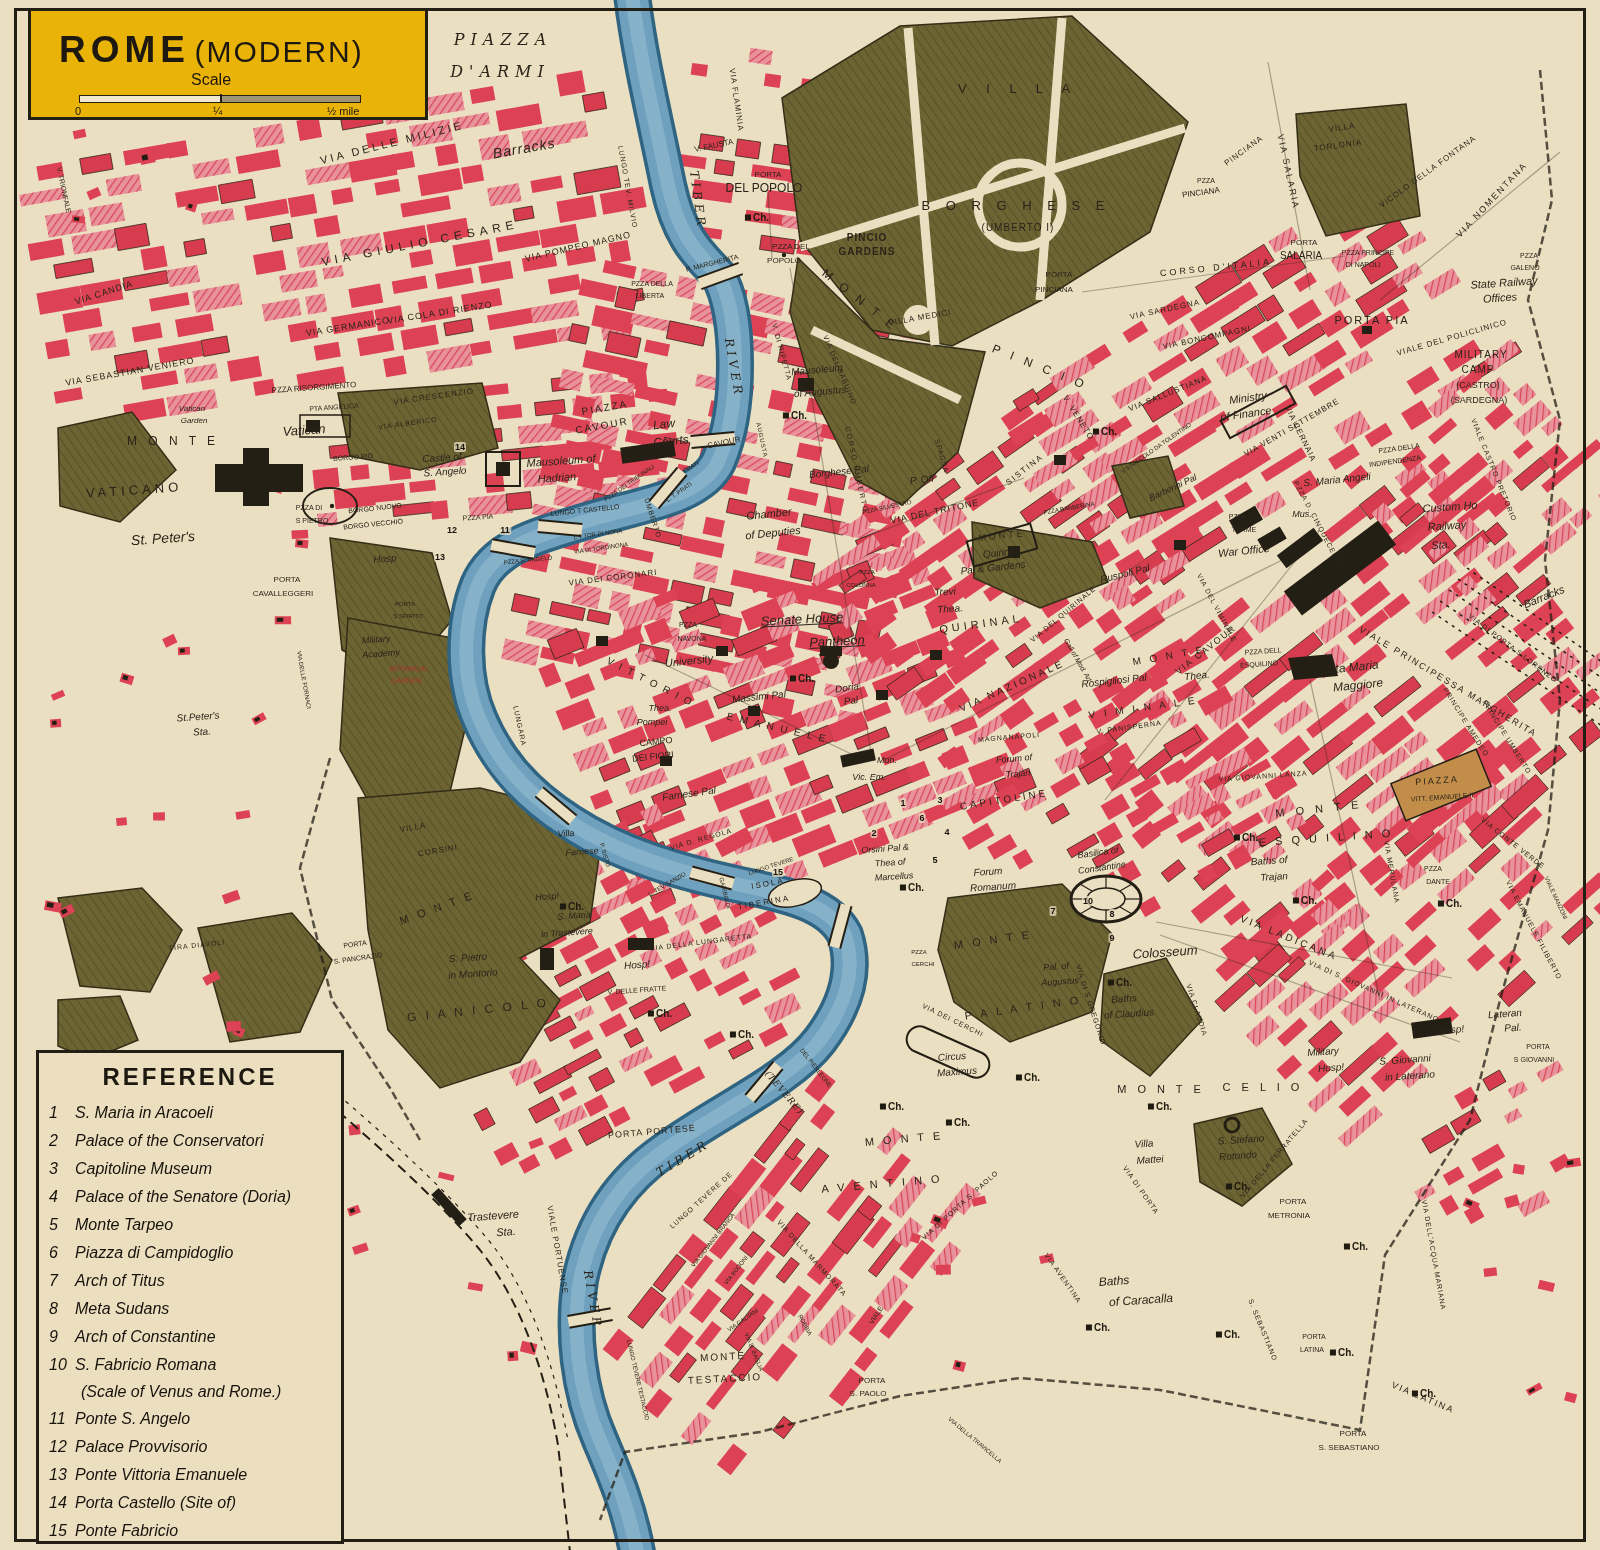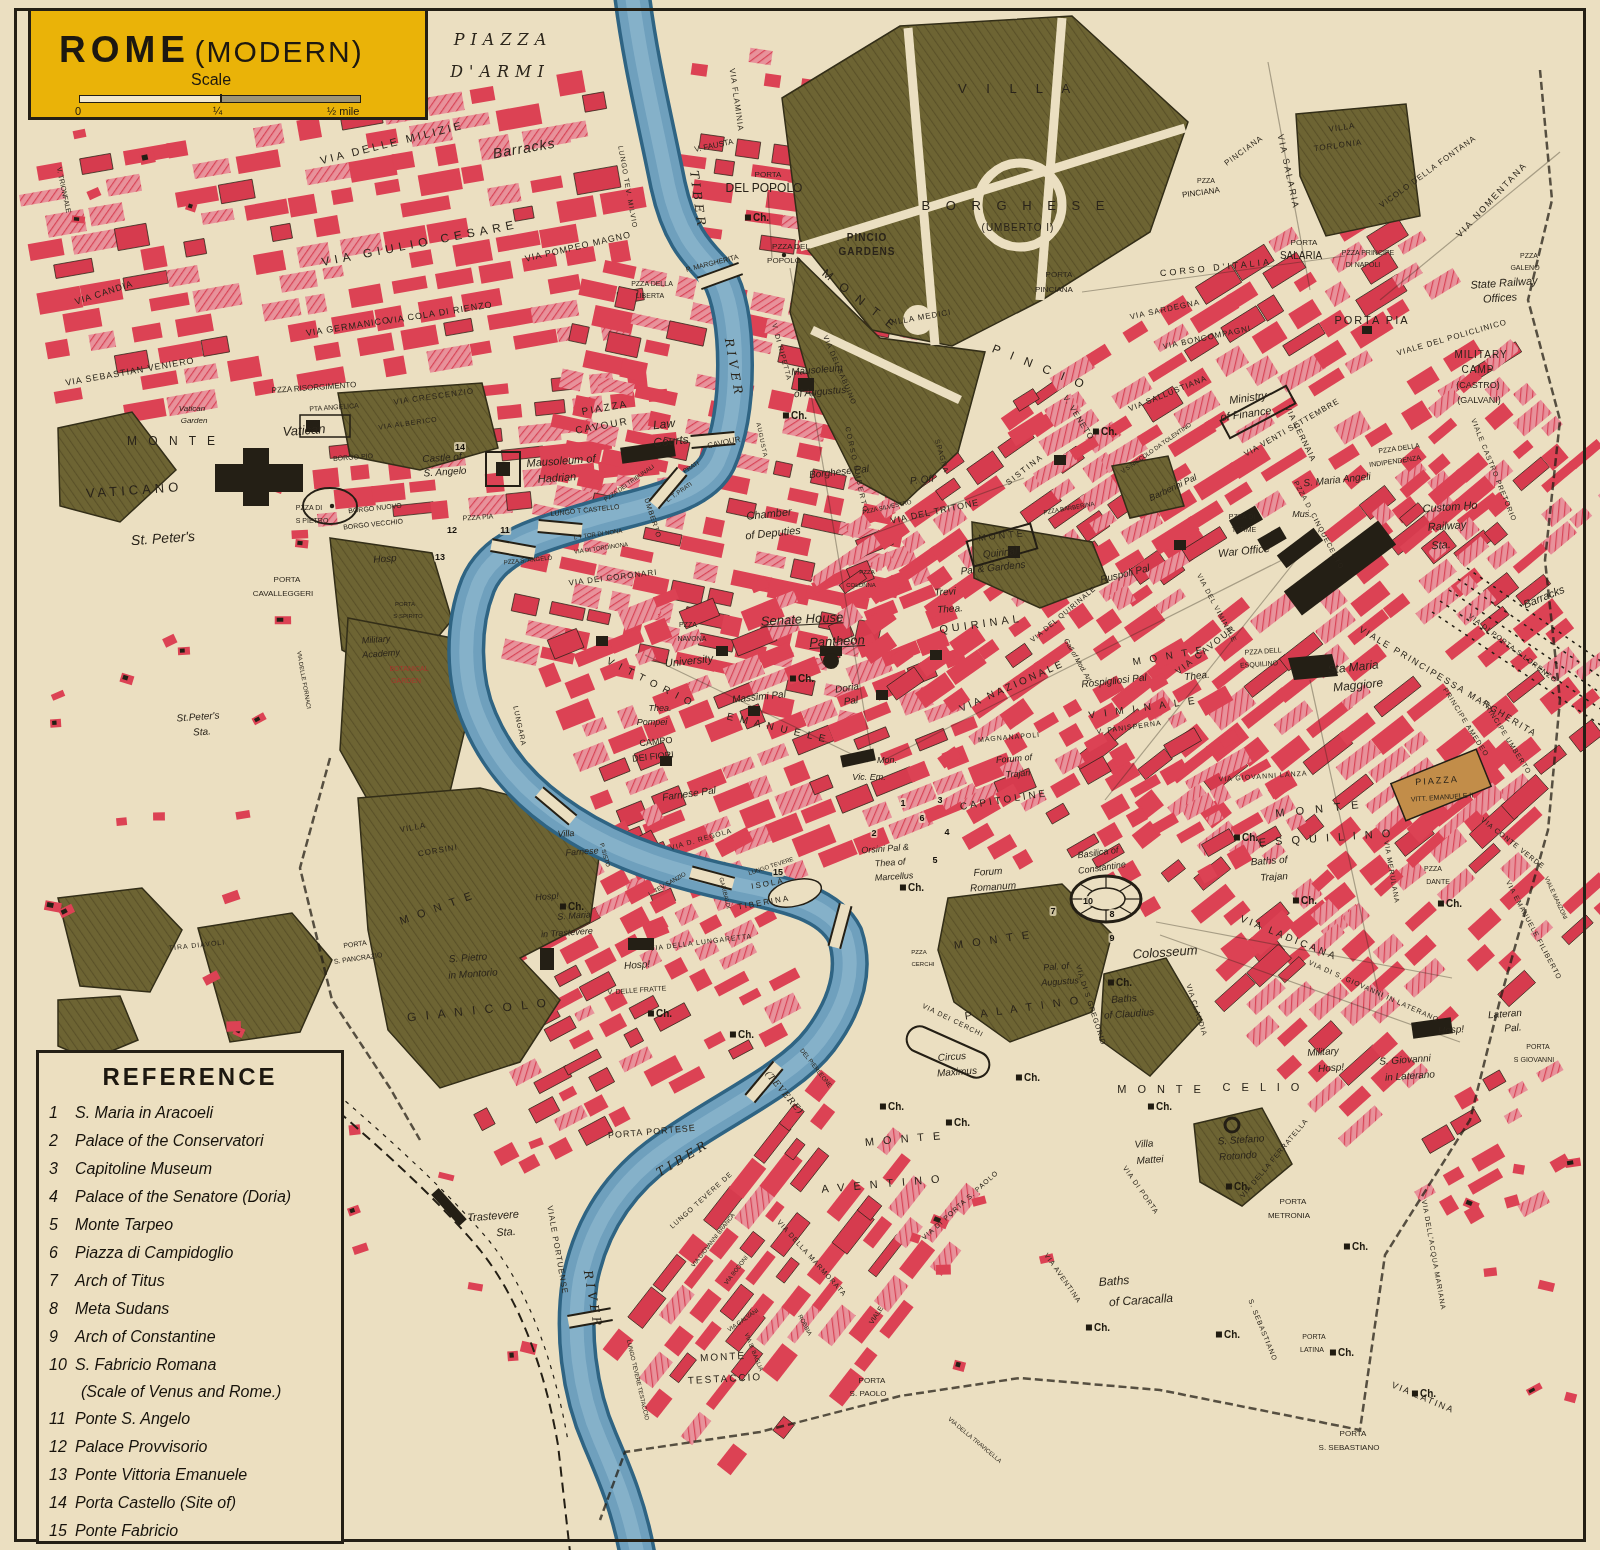--- a/index.html
+++ b/index.html
@@ -1427,21 +1427,21 @@
         <div class="map-label" style="left: 1363px; top: 264px; font-size: 7px; letter-spacing: 0px; transform: translate(-50%, -50%) rotate(0deg);">DI NAPOLI</div>
         <div class="map-label" style="left: 1372px; top: 320px; font-size: 11px; letter-spacing: 2px; transform: translate(-50%, -50%) rotate(0deg);">PORTA PIA</div>
         <div class="map-label" style="left: 1529px; top: 255px; font-size: 7px; letter-spacing: 0px; transform: translate(-50%, -50%) rotate(0deg);">PZZA</div>
         <div class="map-label" style="left: 1525px; top: 267px; font-size: 7px; letter-spacing: 0px; transform: translate(-50%, -50%) rotate(0deg);">GALENO</div>
         <div class="map-label i" style="left: 1504px; top: 283px; font-size: 11px; letter-spacing: 0px; transform: translate(-50%, -50%) rotate(-4deg);">State Railway</div>
         <div class="map-label i" style="left: 1500px; top: 298px; font-size: 11px; letter-spacing: 0px; transform: translate(-50%, -50%) rotate(-4deg);">Offices</div>
         <div class="map-label" style="left: 1452px; top: 338px; font-size: 8px; letter-spacing: 1px; transform: translate(-50%, -50%) rotate(-16deg);">VIALE DEL POLICLINICO</div>
         <div class="map-label" style="left: 1481px; top: 355px; font-size: 10px; letter-spacing: 1px; transform: translate(-50%, -50%) rotate(0deg);">MILITARY</div>
         <div class="map-label" style="left: 1478px; top: 370px; font-size: 10px; letter-spacing: 1px; transform: translate(-50%, -50%) rotate(0deg);">CAMP</div>
         <div class="map-label" style="left: 1478px; top: 385px; font-size: 9px; letter-spacing: 0px; transform: translate(-50%, -50%) rotate(0deg);">(CASTRO)</div>
-        <div class="map-label" style="left: 1479px; top: 400px; font-size: 9px; letter-spacing: 0px; transform: translate(-50%, -50%) rotate(0deg);">(GALVANI)</div>
+        <div class="map-label" style="left: 1479px; top: 400px; font-size: 9px; letter-spacing: 0px; transform: translate(-50%, -50%) rotate(0deg);">(SARDEGNA)</div>
         <div class="map-label" style="left: 1494px; top: 470px; font-size: 7px; letter-spacing: 1px; transform: translate(-50%, -50%) rotate(68deg);">VIALE CASTRO PRETORIO</div>
         <div class="map-label" style="left: 1292px; top: 428px; font-size: 8px; letter-spacing: 1px; transform: translate(-50%, -50%) rotate(-30deg);">VIA VENTI SETTEMBRE</div>
         <div class="map-label" style="left: 1168px; top: 394px; font-size: 8px; letter-spacing: 1px; transform: translate(-50%, -50%) rotate(-22deg);">VIA SALLUSTIANA</div>
         <div class="map-label" style="left: 1078px; top: 418px; font-size: 8px; letter-spacing: 1px; transform: translate(-50%, -50%) rotate(58deg);">V. VENETO</div>
         <div class="map-label i" style="left: 1248px; top: 398px; font-size: 11px; letter-spacing: 0px; transform: translate(-50%, -50%) rotate(-8deg);">Ministry</div>
         <div class="map-label i" style="left: 1246px; top: 414px; font-size: 11px; letter-spacing: 0px; transform: translate(-50%, -50%) rotate(-8deg);">of Finance</div>
         <div class="map-label" style="left: 1300px; top: 434px; font-size: 8px; letter-spacing: 1px; transform: translate(-50%, -50%) rotate(64deg);">VIA CERNAIA</div>
         <div class="map-label" style="left: 1399px; top: 448px; font-size: 7px; letter-spacing: 0px; transform: translate(-50%, -50%) rotate(-8deg);">PZZA DELLA</div>
         <div class="map-label" style="left: 1395px; top: 461px; font-size: 7px; letter-spacing: 0px; transform: translate(-50%, -50%) rotate(-8deg);">INDIPENDENZA</div>
         <div class="map-label i" style="left: 1337px; top: 480px; font-size: 10px; letter-spacing: 0px; transform: translate(-50%, -50%) rotate(-6deg);">S. Maria Angeli</div>

